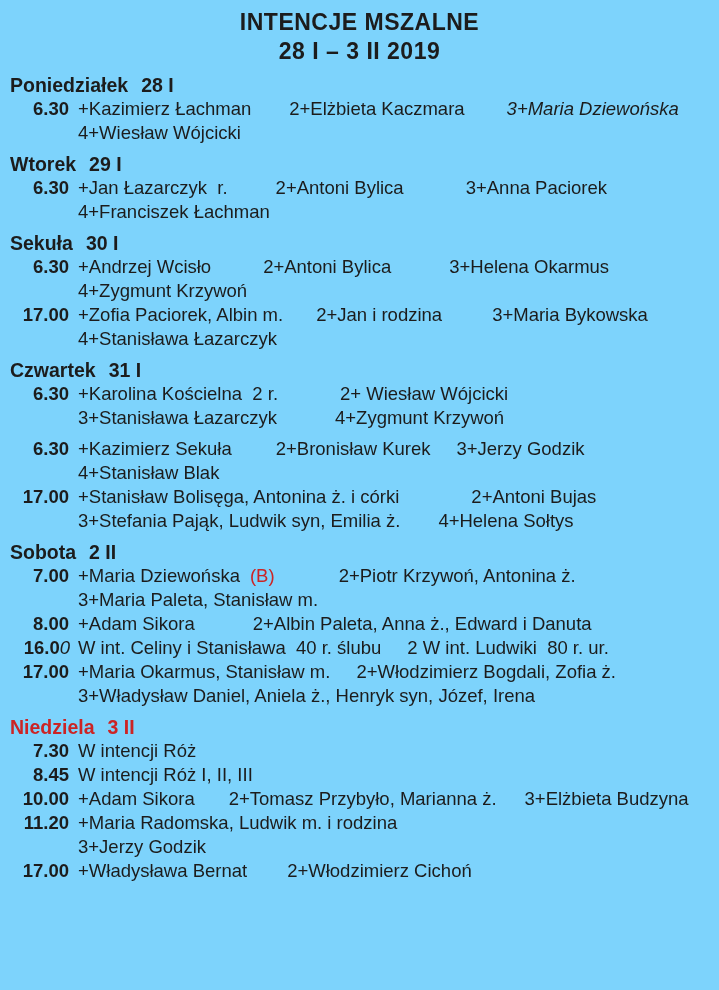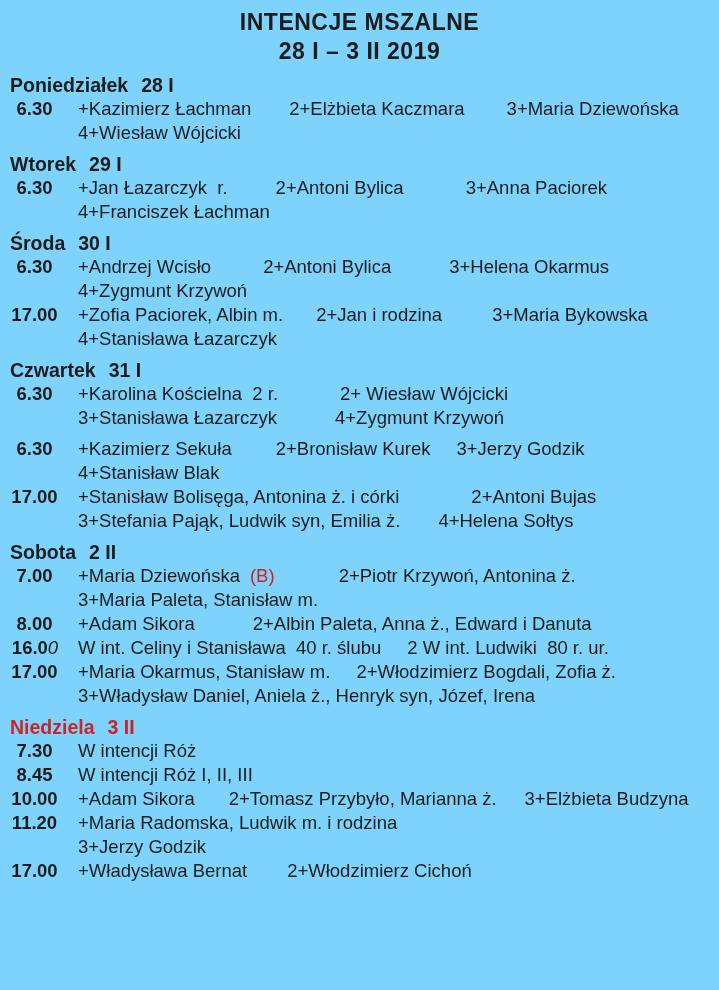--- a/index.html
+++ b/index.html
@@ -36,21 +36,21 @@
   .mass-row {
     display: flex;
     align-items: baseline;
     line-height: 24px;
     font-size: 18.5px;
     white-space: pre-wrap;
   }
   .mass-time {
     flex: 0 0 78px;
     width: 78px;
-    text-align: center;
+    text-align: right;
     font-weight: 700;
     padding-right: 9px;
     box-sizing: border-box;
     white-space: nowrap;
   }
   .time-hand {
     font-weight: 400;
     font-style: italic;
     letter-spacing: -1px;
   }
@@ -60,30 +60,30 @@
 <body>
 
 <div class="page">
   <div class="title-block">
     <div class="page-title">INTENCJE MSZALNE</div>
     <div class="date-range">28 I – 3 II 2019</div>
   </div>
   <div class="days">
       <div class="day-section">
         <div class="day-header"><span class="day-name">Poniedziałek</span><span class="day-date">28 I</span></div>
-        <div class="mass-row"><span class="mass-time">6.30</span><span class="intention-segment">+Kazimierz Łachman</span><span class="intention-segment" style="margin-left: 38px;">2+Elżbieta Kaczmara</span><span class="intention-segment" style="margin-left: 42px;">3+Maria Dziewońska</span></div>
+        <div class="mass-row"><span class="mass-time">6.30</span><span class="intention-segment">+Kazimierz Łachman</span><span class="intention-segment" style="margin-left: 38px;">2+Elżbieta Kaczmara</span><span class="intention-segment" style="margin-left: 42px; font-style: italic;">3+Maria Dziewońska</span></div>
         <div class="mass-row"><span class="mass-time"></span><span class="intention-segment">4+Wiesław Wójcicki</span></div>
       </div>
       <div class="day-section">
         <div class="day-header"><span class="day-name">Wtorek</span><span class="day-date">29 I</span></div>
         <div class="mass-row"><span class="mass-time">6.30</span><span class="intention-segment">+Jan Łazarczyk  r.</span><span class="intention-segment" style="margin-left: 48px;">2+Antoni Bylica</span><span class="intention-segment" style="margin-left: 62px;">3+Anna Paciorek</span></div>
         <div class="mass-row"><span class="mass-time"></span><span class="intention-segment">4+Franciszek Łachman</span></div>
       </div>
       <div class="day-section">
-        <div class="day-header"><span class="day-name">Środa</span><span class="day-date">30 I</span></div>
+        <div class="day-header"><span class="day-name">Sekuła</span><span class="day-date">30 I</span></div>
         <div class="mass-row"><span class="mass-time">6.30</span><span class="intention-segment">+Andrzej Wcisło</span><span class="intention-segment" style="margin-left: 52px;">2+Antoni Bylica</span><span class="intention-segment" style="margin-left: 58px; text-align: right;">3+Helena Okarmus</span></div>
         <div class="mass-row"><span class="mass-time"></span><span class="intention-segment">4+Zygmunt Krzywoń</span></div>
         <div class="mass-row"><span class="mass-time">17.00</span><span class="intention-segment">+Zofia Paciorek, Albin m.</span><span class="intention-segment" style="margin-left: 33px;">2+Jan i rodzina</span><span class="intention-segment" style="margin-left: 50px;">3+Maria Bykowska</span></div>
         <div class="mass-row"><span class="mass-time"></span><span class="intention-segment">4+Stanisława Łazarczyk</span></div>
       </div>
       <div class="day-section">
         <div class="day-header"><span class="day-name">Czwartek</span><span class="day-date">31 I</span></div>
         <div class="mass-row"><span class="mass-time">6.30</span><span class="intention-segment">+Karolina Kościelna  2 r.</span><span class="intention-segment" style="margin-left: 62px;">2+ Wiesław Wójcicki</span></div>
         <div class="mass-row"><span class="mass-time"></span><span class="intention-segment">3+Stanisława Łazarczyk</span><span class="intention-segment" style="margin-left: 58px;">4+Zygmunt Krzywoń</span></div>
       </div>

